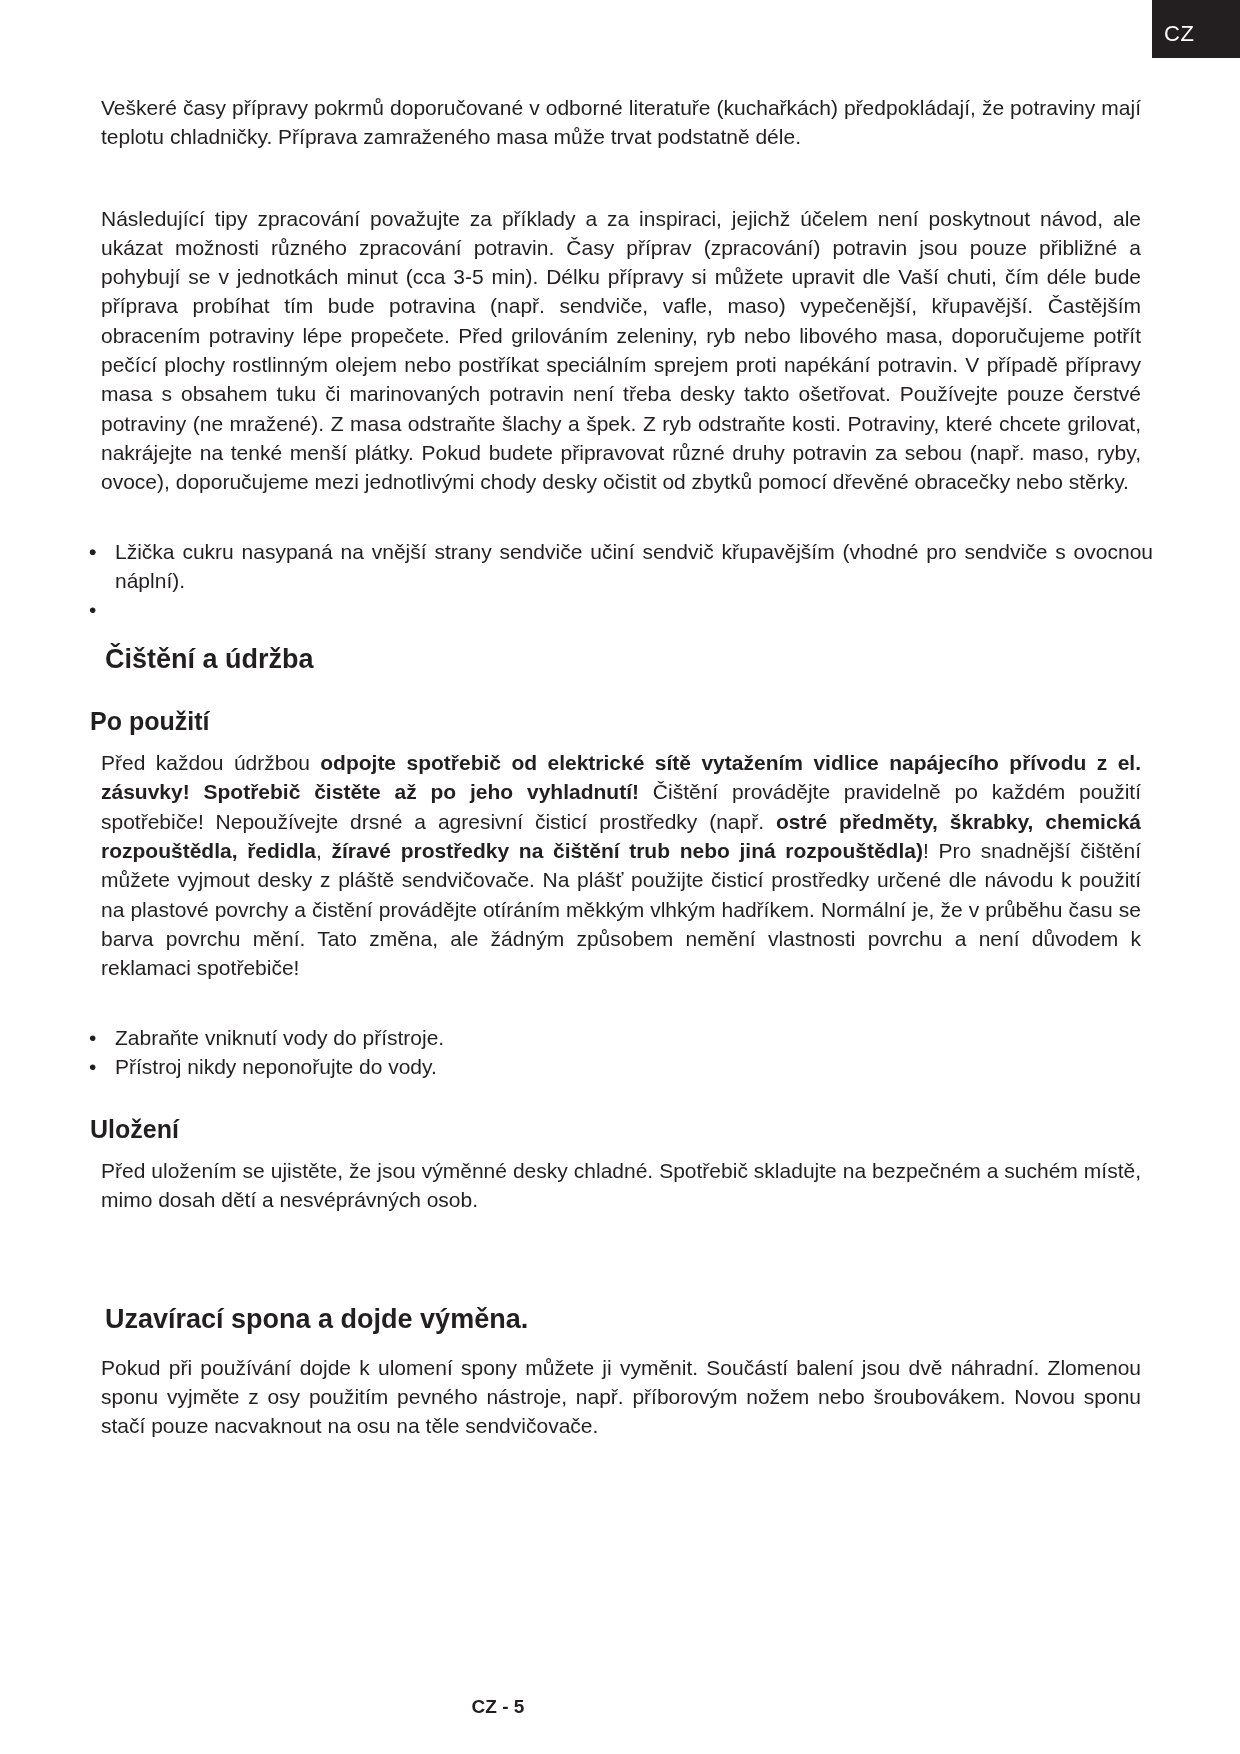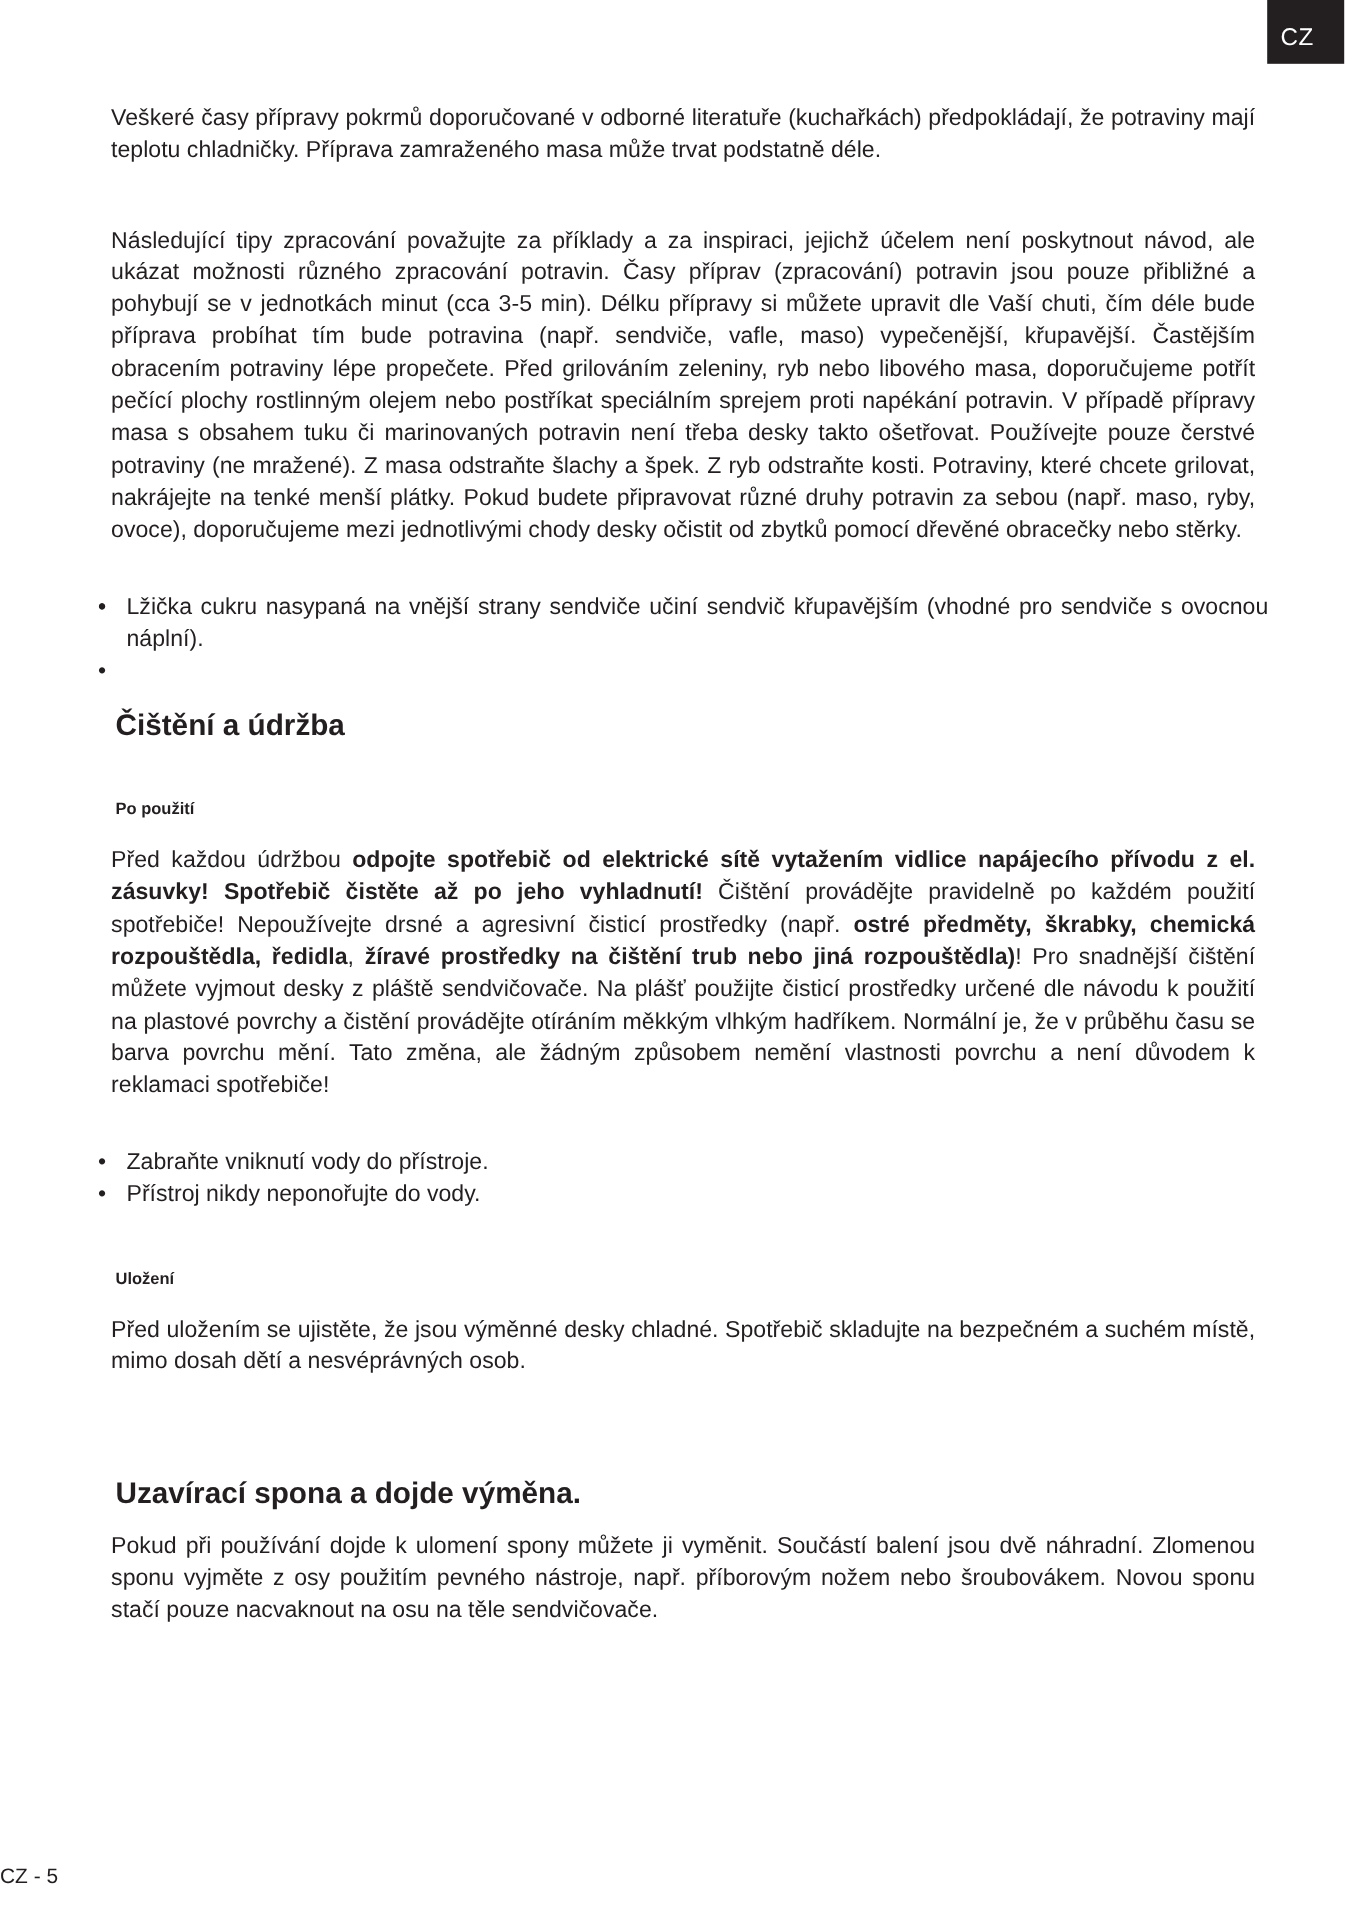--- a/index.html
+++ b/index.html
@@ -1,21 +1,21 @@
 <!DOCTYPE html>
 <html><head>
 <meta charset="utf-8">
 <style>
   html, body { margin: 0; padding: 0; background: #ffffff; }
   body {
     width: 1240px; height: 1754px; position: relative; overflow: hidden;
     font-family: "Liberation Sans", sans-serif; color: #231f20;
   }
   .lang-badge {
-    position: absolute; top: 0; left: 1152px; width: 70px; height: 58px;
+    position: absolute; top: 0; left: 1152px; width: 88px; height: 58px;
     background: #231f20; color: #ffffff;
     font-family: "Liberation Sans", sans-serif; font-size: 22px;
     display: flex; align-items: flex-end; justify-content: flex-start;
     padding: 0 0 11px 12px; box-sizing: border-box; letter-spacing: 0.5px;
   }
   .content {
     position: absolute; left: 89px; top: 81px; width: 1064px;
   }
   p { margin: 12px; font-size: 21px; line-height: 29.3px; text-align: justify; }
   p.last-left { text-align-last: left; }
@@ -24,26 +24,27 @@
   ul.bullets li {
     position: relative; padding-left: 26px; font-size: 21px; line-height: 29.3px; text-align: justify;
   }
   ul.bullets li .bullet {
     position: absolute; left: 0; top: 0; width: 14px; text-align: left;
   }
   h2 {
     margin: 16px; font-size: 27px; font-weight: bold; line-height: 36px;
   }
   h3 {
-    margin: 16px; font-size: 15px; font-weight: bold; line-height: 30px;
+    margin: 1px; font-size: 25px; font-weight: bold; line-height: 30px;
   }
   strong { font-weight: bold; }
   .footer {
-    position: absolute; top: 1696px; left: 0; width: 996px; text-align: left;
+    position: absolute; top: 1696px; left: 0; width: 996px; text-align: center;
     font-size: 19px;
+    font-weight: bold;
   }
 </style>
 </head>
 <body>
 
 <div class="lang-badge">
   <span>CZ</span>
 </div>
 
 <div class="content">

